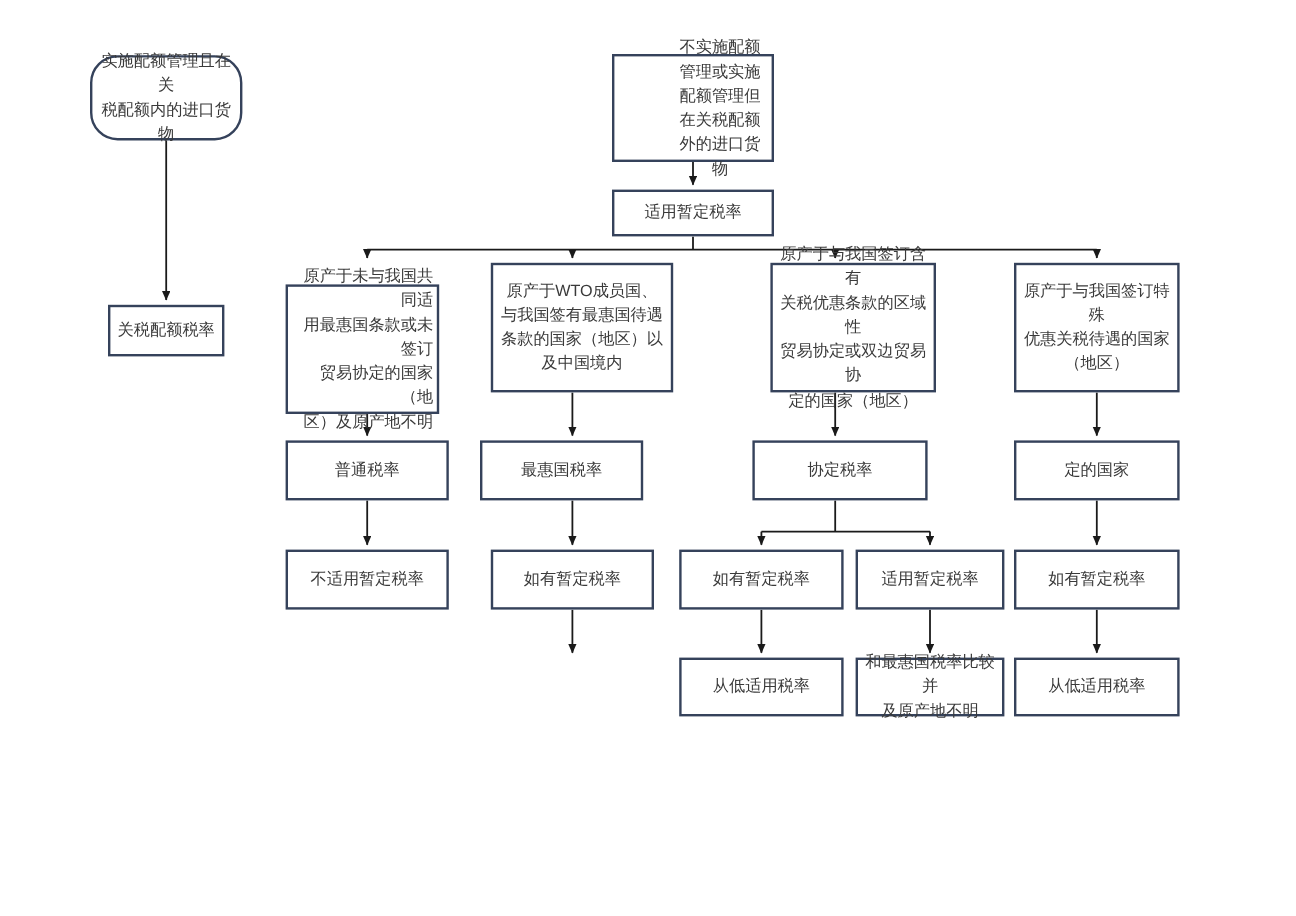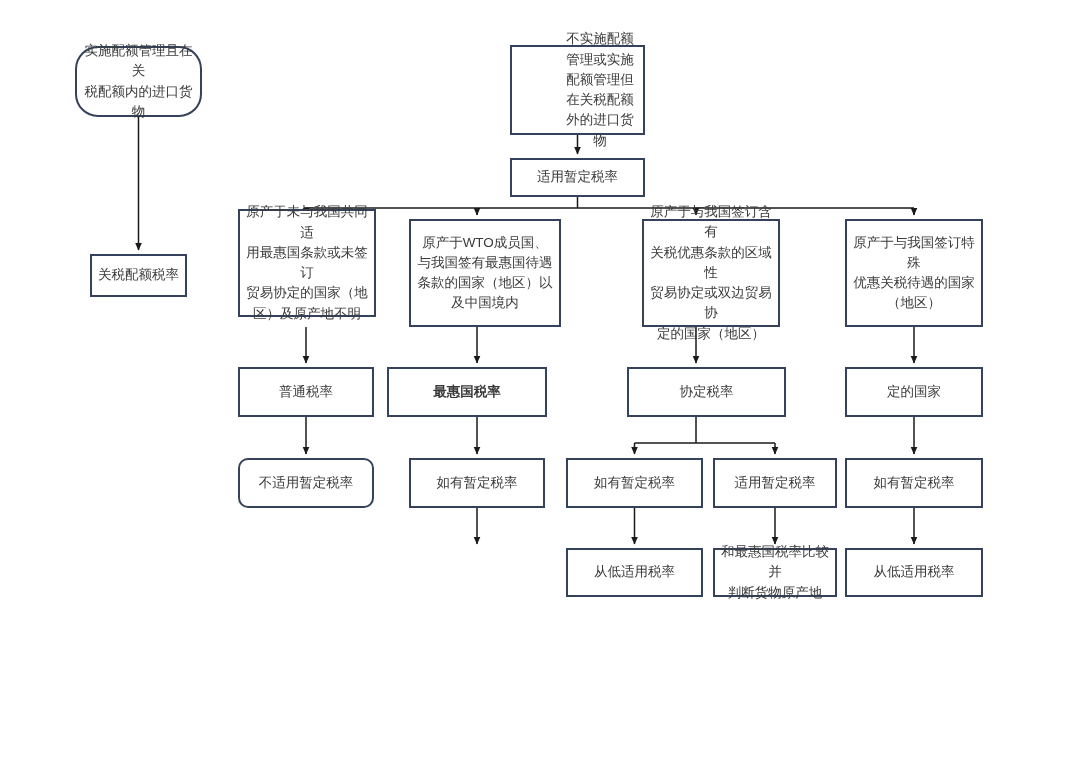--- a/index.html
+++ b/index.html
@@ -91,45 +91,45 @@
 
   <div class="node" style="left:75px; top:46px; width:127px; height:71px;border-radius:23px;">实施配额管理且在关
 税配额内的进口货物</div>
   <div class="node" style="left:90px; top:254px; width:97px; height:43px;">关税配额税率</div>
 
   <div class="node" style="left:510px; top:45px; width:135px; height:90px;padding-left:48px;">不实施配额管理或实施
 配额管理但在关税配额
 外的进口货物</div>
   <div class="node" style="left:510px; top:158px; width:135px; height:39px;">适用暂定税率</div>
 
-  <div class="node" style="left:238px; top:209px; width:138px; height:108px;">原产于未与我国共同适
+  <div class="node" style="left:238px; top:237px; width:128px; height:108px;text-align:right;">原产于未与我国共同适
 用最惠国条款或未签订
 贸易协定的国家（地
 区）及原产地不明</div>
   <div class="node" style="left:409px; top:219px; width:152px; height:108px;">原产于WTO成员国、
 与我国签有最惠国待遇
 条款的国家（地区）以
 及中国境内</div>
   <div class="node" style="left:627px; top:219px; width:138px; height:108px;margin-left:15px;">原产于与我国签订含有
 关税优惠条款的区域性
 贸易协定或双边贸易协
 定的国家（地区）</div>
   <div class="node" style="left:845px; top:219px; width:138px; height:108px;">原产于与我国签订特殊
 优惠关税待遇的国家
 （地区）</div>
 
   <div class="node" style="left:238px; top:367px; width:136px; height:50px;">普通税率</div>
-  <div class="node" style="left:387px; top:367px; width:160px; height:50px;font-weight:bold;">最惠国税率</div>
-  <div class="node" style="left:627px; top:367px; width:159px; height:50px;">协定税率</div>
+  <div class="node" style="left:400px; top:367px; width:136px; height:50px;">最惠国税率</div>
+  <div class="node" style="left:627px; top:367px; width:146px; height:50px;">协定税率</div>
   <div class="node" style="left:845px; top:367px; width:138px; height:50px;">定的国家</div>
 
-  <div class="node" style="left:238px; top:458px; width:136px; height:50px;border-radius:10px;">不适用暂定税率</div>
+  <div class="node" style="left:238px; top:458px; width:136px; height:50px;">不适用暂定税率</div>
   <div class="node" style="left:409px; top:458px; width:136px; height:50px;">如有暂定税率</div>
   <div class="node" style="left:566px; top:458px; width:137px; height:50px;">如有暂定税率</div>
   <div class="node" style="left:713px; top:458px; width:124px; height:50px;">适用暂定税率</div>
   <div class="node" style="left:845px; top:458px; width:138px; height:50px;">如有暂定税率</div>
 
   <div class="node" style="left:566px; top:548px; width:137px; height:49px;">从低适用税率</div>
   <div class="node" style="left:713px; top:548px; width:124px; height:49px;">和最惠国税率比较并
-判断货物原产地</div>
+及原产地不明</div>
   <div class="node" style="left:845px; top:548px; width:138px; height:49px;">从低适用税率</div>
 
 </div>
 
 </body></html>

